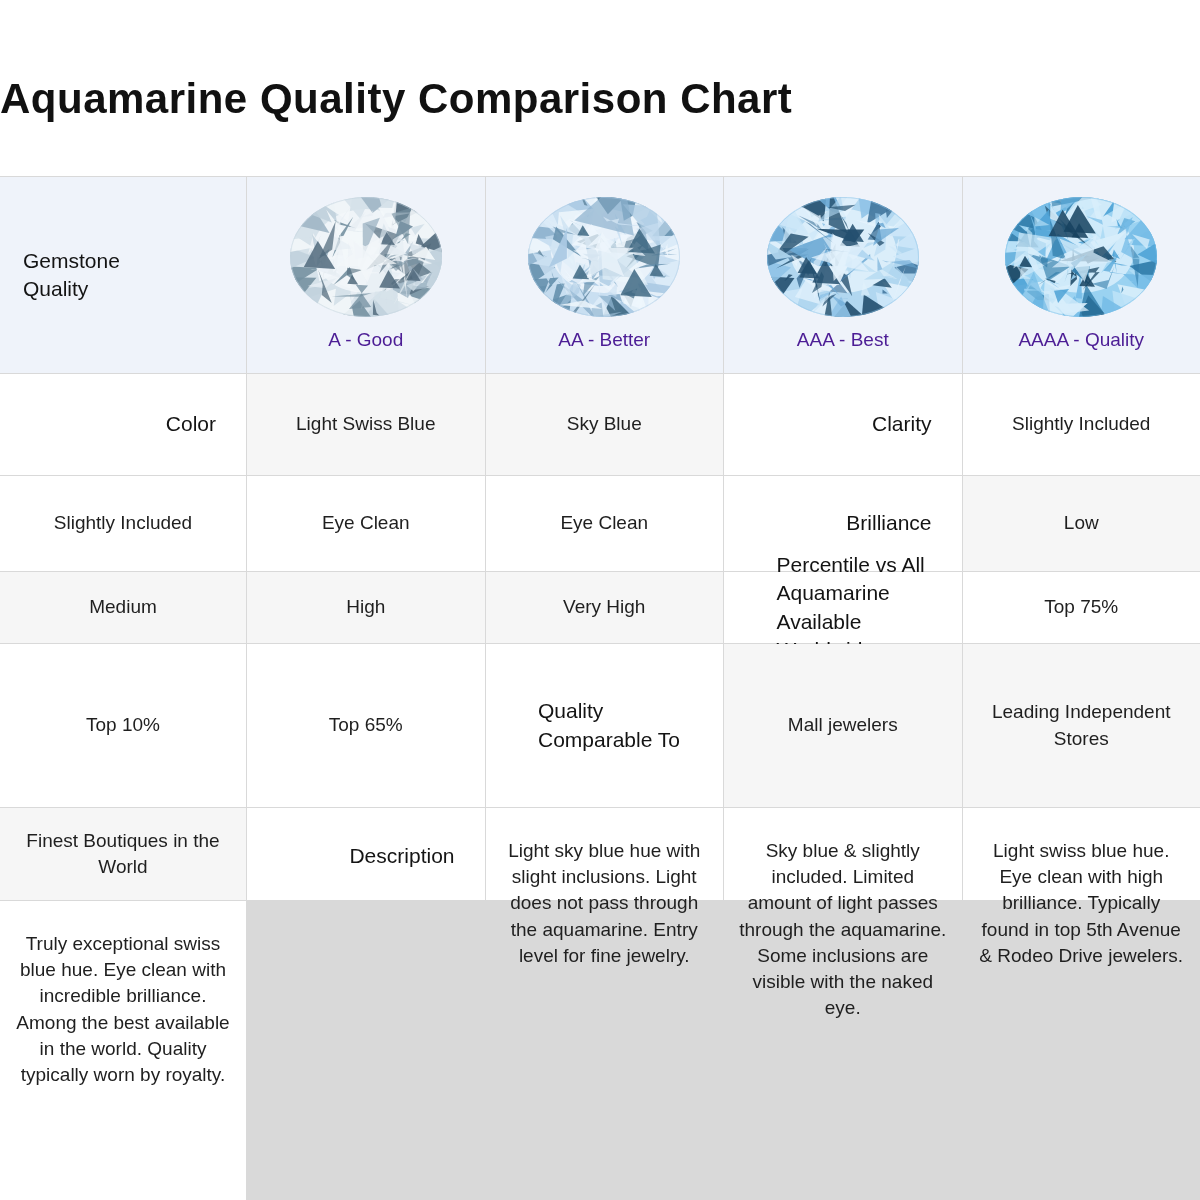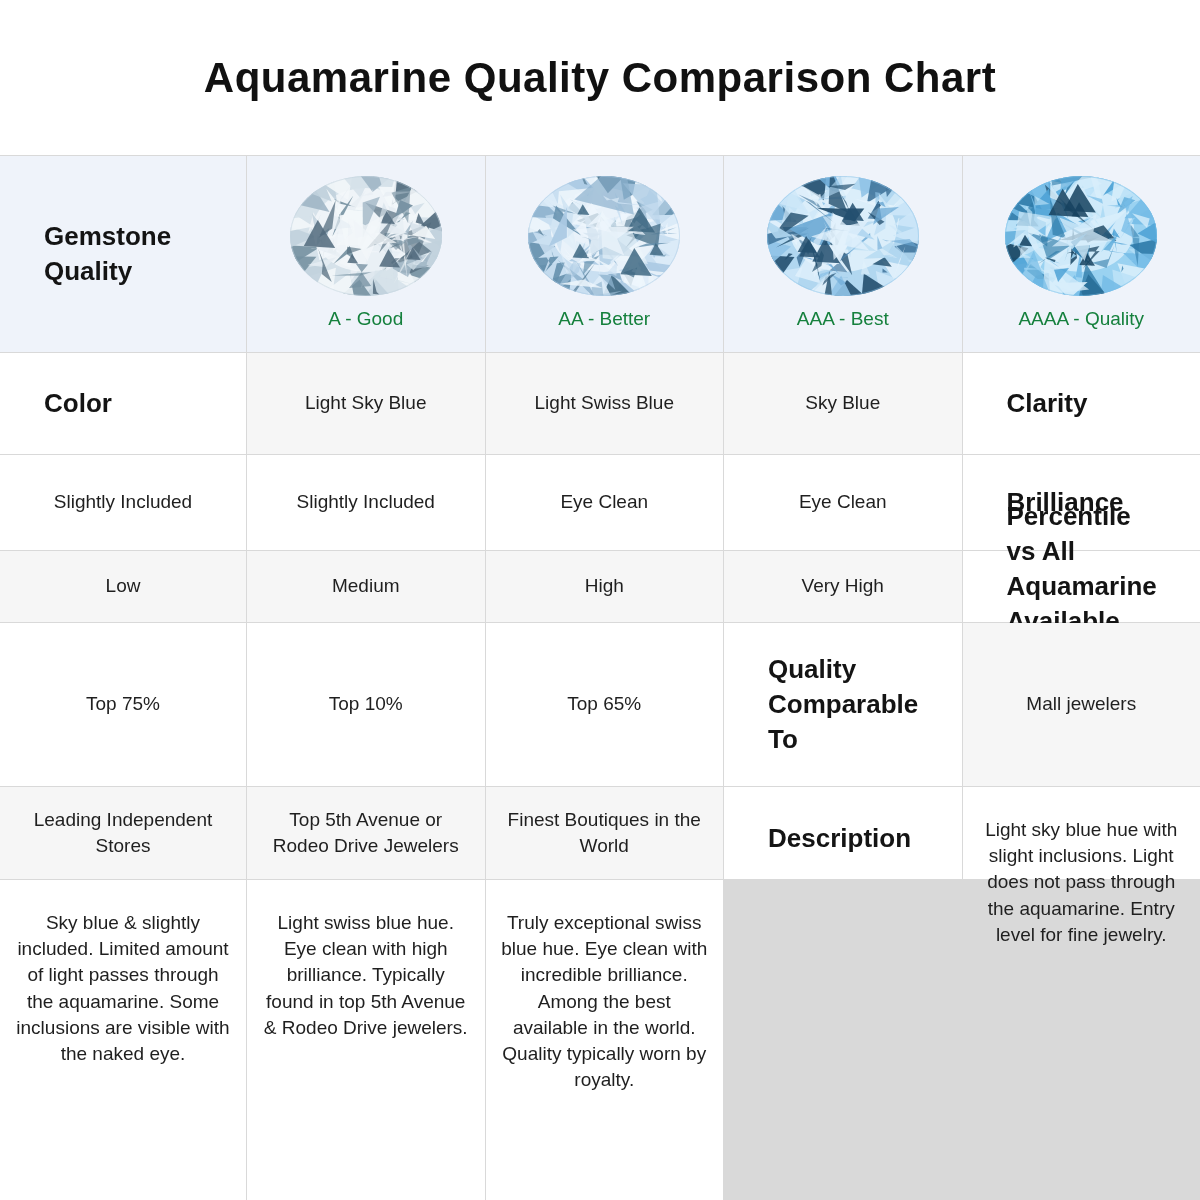--- a/index.html
+++ b/index.html
@@ -9,49 +9,50 @@
     height: 1200px;
     overflow: hidden;
     background: #ffffff;
     font-family: "Liberation Sans", sans-serif;
     color: #1c1c1c;
   }
   .title-bar {
     height: 155px;
     display: flex;
     align-items: center;
-    justify-content: center;
+    justify-content: flex-start;
+    margin-top: 21px;
   }
   .title-bar h1 {
     margin: 0;
     font-size: 42px;
     font-weight: 700;
     letter-spacing: 0.5px;
     color: #111111;
   }
   .tbl {
     display: grid;
     grid-template-columns: 246px 1fr 1fr 1fr 1fr;
     grid-template-rows: 196px 101px 95px 71px 163px 92px 340px;
     gap: 1px;
     padding-top: 1px;
     background: #d9d9d9; 
     width: 1200px;
   }
   .cell { display: flex; }
   .band-blue  { background: #eff3fa; }
   .band-gray  { background: #f6f6f6; }
-  .band-white { background: #ffffff; }
+  .band-white { background: #ffffff; justify-content: flex-end; }
 
   .lbl {
     align-items: center;
-    padding-left: 44px;
+    padding-left: 23px;
     padding-right: 30px;
-    font-size: 26px;
-    font-weight: 700;
+    font-size: 21px;
+    font-weight: 400;
     line-height: 1.35;
     color: #141414;
   }
   .lbl span { max-width: 155px; display: inline-block; }
   .val {
     align-items: center;
     justify-content: center;
     text-align: center;
     font-size: 19px;
     line-height: 1.38;
@@ -62,21 +63,21 @@
   .head {
     flex-direction: column;
     align-items: center;
     justify-content: center;
     padding: 0;
   }
   .gem { width: 154px; height: 122px; display: block; }
   .gem-caption {
     margin-top: 9px;
     font-size: 19px;
-    color: #15803d;
+    color: #4c1d95;
   }
   .top-align {
     align-items: flex-start;
     padding-top: 30px;
   }
   .lbl.top-align { padding-top: 34px; }
   .desc .val span, .desc span { max-width: 215px; text-align: center; }
 </style>
 </head>
 <body>
@@ -616,23 +617,20 @@
         </g>
         <ellipse cx="77" cy="61" rx="75.5" ry="59.5" fill="none" stroke="#77bde7" stroke-opacity="0.5" stroke-width="1"></ellipse>
       </svg>
     <div class="gem-caption">AAAA - Quality</div>
   </div>
 
   <div class="cell lbl band-white">
     <span>Color</span>
   </div>
   <div class="cell val band-gray">
-      <span>Light Sky Blue</span>
-    </div>
-  <div class="cell val band-gray">
       <span>Light Swiss Blue</span>
     </div>
   <div class="cell val band-gray">
       <span>Sky Blue</span>
     </div>
 
   <div class="cell lbl band-white">
     <span>Clarity</span>
   </div>
   <div class="cell val band-white">
@@ -680,23 +678,20 @@
   <div class="cell lbl band-white">
     <span>Quality Comparable To</span>
   </div>
   <div class="cell val band-gray">
       <span>Mall jewelers</span>
     </div>
   <div class="cell val band-gray">
       <span>Leading Independent Stores</span>
     </div>
   <div class="cell val band-gray">
-      <span>Top 5th Avenue or Rodeo Drive Jewelers</span>
-    </div>
-  <div class="cell val band-gray">
       <span>Finest Boutiques in the World</span>
     </div>
 
   <div class="cell lbl band-white top-align">
     <span>Description</span>
   </div>
   <div class="cell val band-white top-align desc">
       <span>Light sky blue hue with slight inclusions. Light does not pass through the aquamarine. Entry level for fine jewelry.</span>
     </div>
   <div class="cell val band-white top-align desc">

